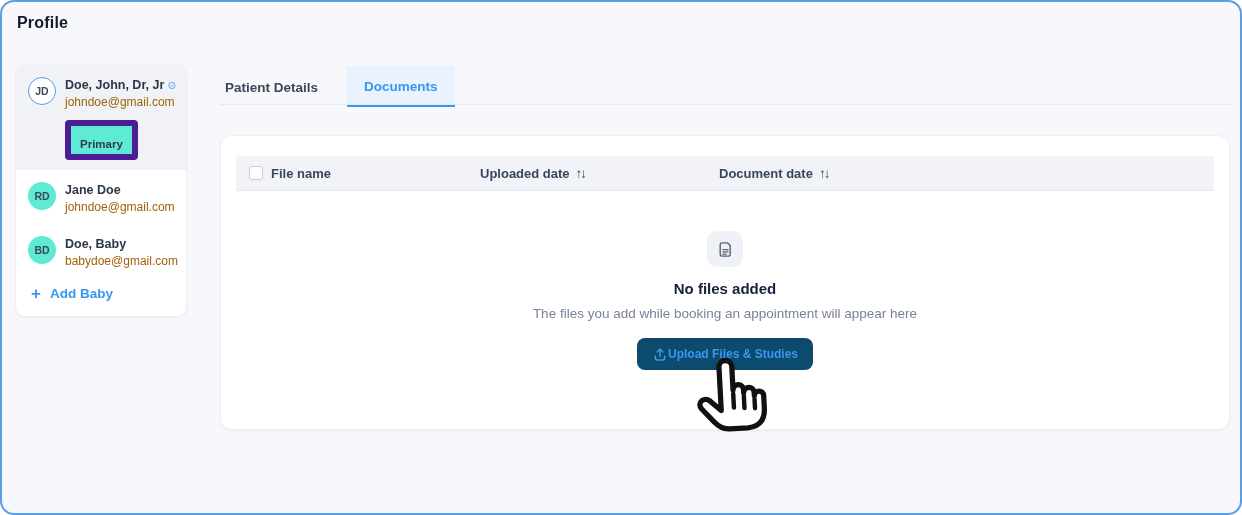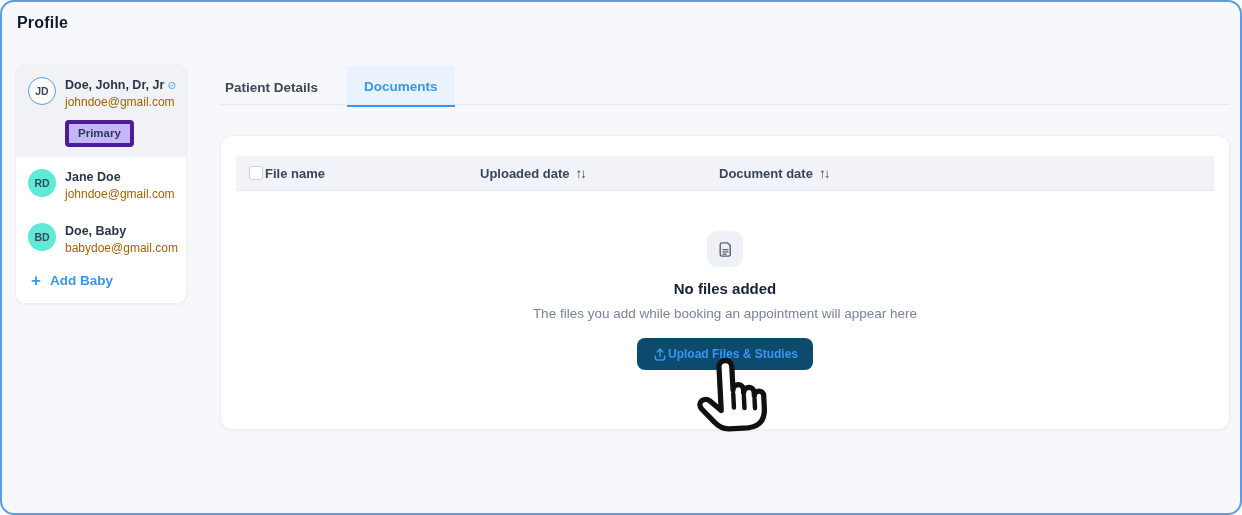--- a/index.html
+++ b/index.html
@@ -48,22 +48,22 @@
   }
   .avatar.ring { background: #ffffff; border: 1.5px solid #4e9ef0; }
   .p-info { min-width: 0; padding-top: 1px; }
   .p-name {
     font-size: 12.5px; font-weight: 700; color: #2b3648;
     white-space: nowrap; display: flex; align-items: center; gap: 4px;
   }
   .p-email { font-size: 12px; color: #a16207; margin-top: 3px; white-space: nowrap; }
   .chip {
     display: inline-block; margin-left: 49px; margin-top: 1px;
-    padding: 3px 9px 4px;
-    background: #c4b5fd; border: 4px solid #4c1d95; border-radius: 4px;
+    padding: 12px 9px 4px;
+    background: #5eead4; border: 6px solid #4c1d95; border-radius: 4px;
     font-size: 11.5px; font-weight: 700; color: #2f3a4f;
   }
   .add-email {
     display: flex; align-items: center; gap: 9px;
     padding: 8px 12px 15px 15px;
     color: #3897f0; font-size: 13.5px; font-weight: 700;
     cursor: pointer; background: none; border: none; font-family: inherit;
   }
   .plus-glyph { font-size: 17px; font-weight: 600; line-height: 14px; color: #3897f0; }
 
@@ -96,21 +96,21 @@
     margin: 20px 15px 0;
     height: 35px;
     background: #f1f3f8;
     border-bottom: 1px solid #e3e7ee;
     border-radius: 3px;
     display: flex; align-items: center;
     padding-left: 13px;
     color: #39455a;
   }
   .col { font-size: 13px; font-weight: 700; color: #39455a; }
-  .col-file { width: 231px; display: flex; align-items: flex-start; gap: 2px; }
+  .col-file { width: 231px; display: flex; align-items: flex-start; gap: 8px; }
   .col-uploaded { width: 239px; }
   .col-sortable { display: flex; align-items: center; gap: 6px; cursor: pointer; }
   .sort-glyph { font-size: 13.5px; font-weight: 400; letter-spacing: -2px; color: #39455a; padding-right: 2px; }
   .checkbox {
     appearance: none; width: 14px; height: 14px;
     border: 1px solid #c6cdd8; border-radius: 3px; background: #fff;
     cursor: pointer; margin: 0;
   }
 
   .empty { display: flex; flex-direction: column; align-items: center; margin-top: 40px; }

